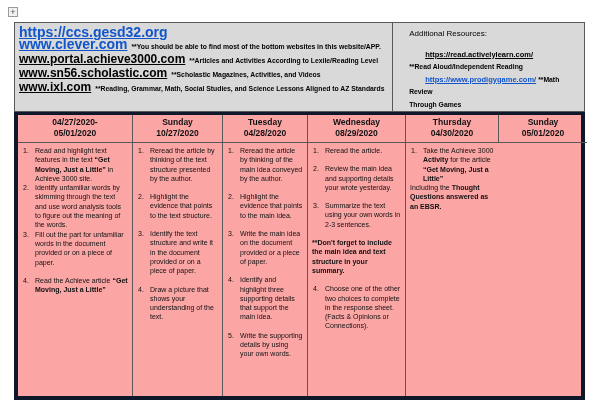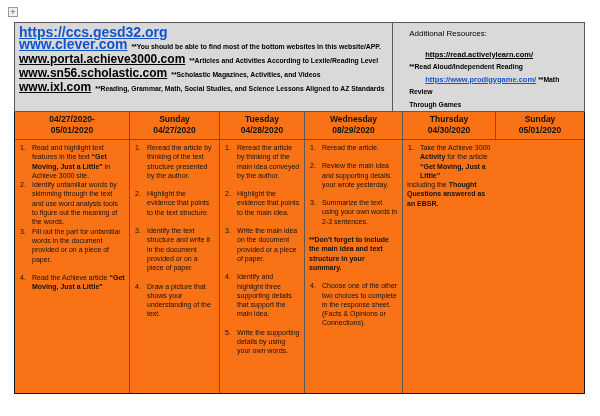--- a/index.html
+++ b/index.html
@@ -26,21 +26,21 @@
   .seg-plain { font-size: 8px; color: #000; }
   .seg-plain + .seg-plain { margin-left: 14px; }
   .seg-link-blue { font-size: 14px; font-weight: bold; color: #1155cc; text-decoration: underline; cursor: pointer; }
   .seg-link-black { font-size: 12px; font-weight: bold; color: #000; text-decoration: underline; cursor: pointer; }
   .seg-note { font-size: 6.8px; font-weight: bold; color: #000; margin-left: 4px; }
   .res-add .seg-link-blue, .res-add .seg-link-black { font-size: 7.5px; margin-left: 16px; }
   .res-add .seg-note { margin-left: 2px; }
   .res-add .res-line .seg-note:first-child { margin-left: 0; }
 
   
-  .sched { margin-top: -1px; border: 1px solid #0f172a; background: #f97316; }
+  .sched { margin-top: -1px; border: 4px solid #0f172a; background: #fca5a5; }
   .grid-row { display: grid; grid-template-columns: 115px 90px 85px 98px 93px 88px; }
   .head-row .cell { border-bottom: 1px solid #595959; padding: 2px 2px 3px; text-align: center;
                     font-weight: bold; font-size: 8.5px; line-height: 11px; }
   .cell { border-right: 1px solid #595959; min-height: 0; }
   .cell:last-child { border-right: none; }
   .body-row .cell { min-height: 253px; padding: 3px 3px 4px 3px; font-size: 7px; line-height: 9.3px; }
 
   
   .subject-title { font-weight: bold; font-size: 9.5px; text-align: center; line-height: 11px; }
   .subject-sub { font-size: 6.8px; text-align: center; line-height: 8.5px; }
@@ -81,21 +81,21 @@
 
   <div class="sched">
 
     <div class="grid-row head-row">
       <div class="cell">
         <div>04/27/2020-</div>
         <div>05/01/2020</div>
       </div>
       <div class="cell">
         <div>Sunday</div>
-        <div>04/27/2020</div>
+        <div>10/27/2020</div>
       </div>
       <div class="cell">
         <div>Tuesday</div>
         <div>04/28/2020</div>
       </div>
       <div class="cell">
         <div>Wednesday</div>
         <div>08/29/2020</div>
       </div>
       <div class="cell">

